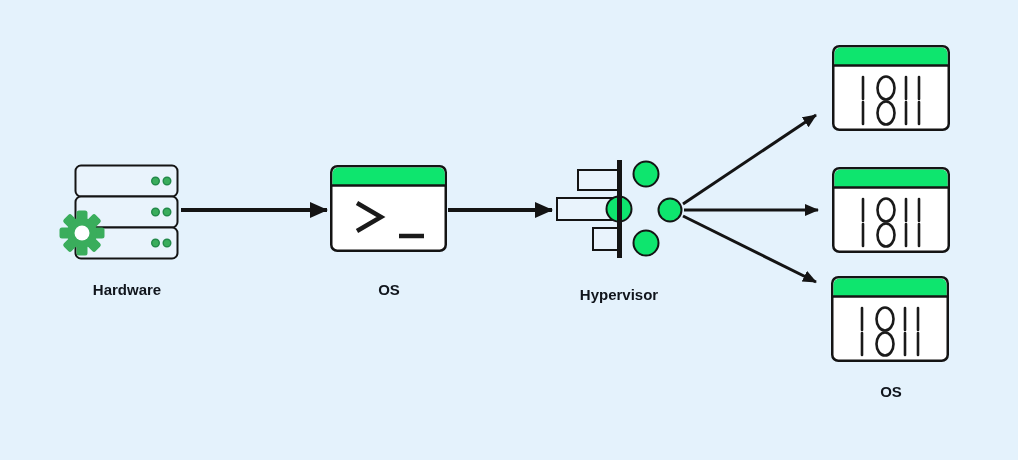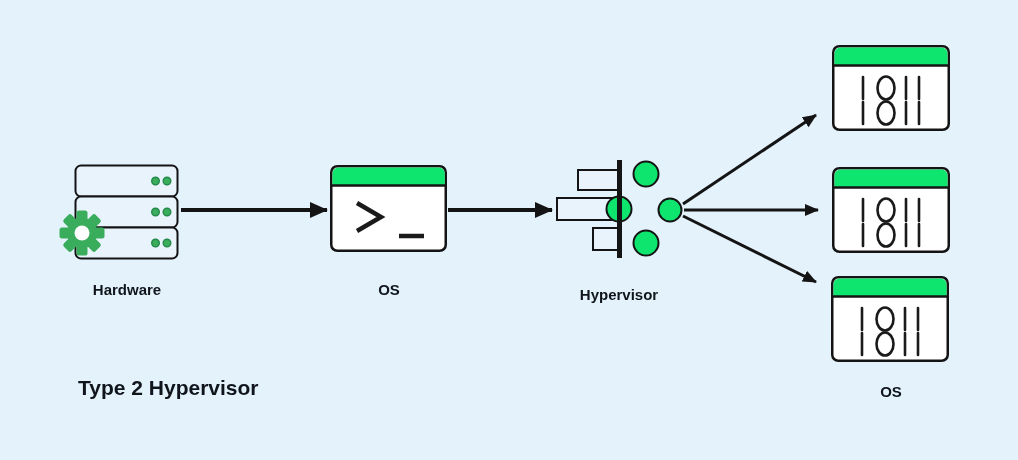--- a/index.html
+++ b/index.html
@@ -119,15 +119,14 @@
 
     <use href="#vm" x="832" y="45"></use>
     <use href="#vm" x="832" y="167"></use>
     <use href="#vm" x="831" y="276"></use>
   </svg>
 
   <div class="node-label" style="left:127px; top:281px;text-align:center;">Hardware</div>
   <div class="node-label" style="left:389px; top:281px;">OS</div>
   <div class="node-label" style="left:619px; top:286px;">Hypervisor</div>
   <div class="node-label" style="left:891px; top:383px;">OS</div>
-  <div class="diagram-title">Type 2 Hypervisor</div>
 
 </div>
 
 </body></html>

